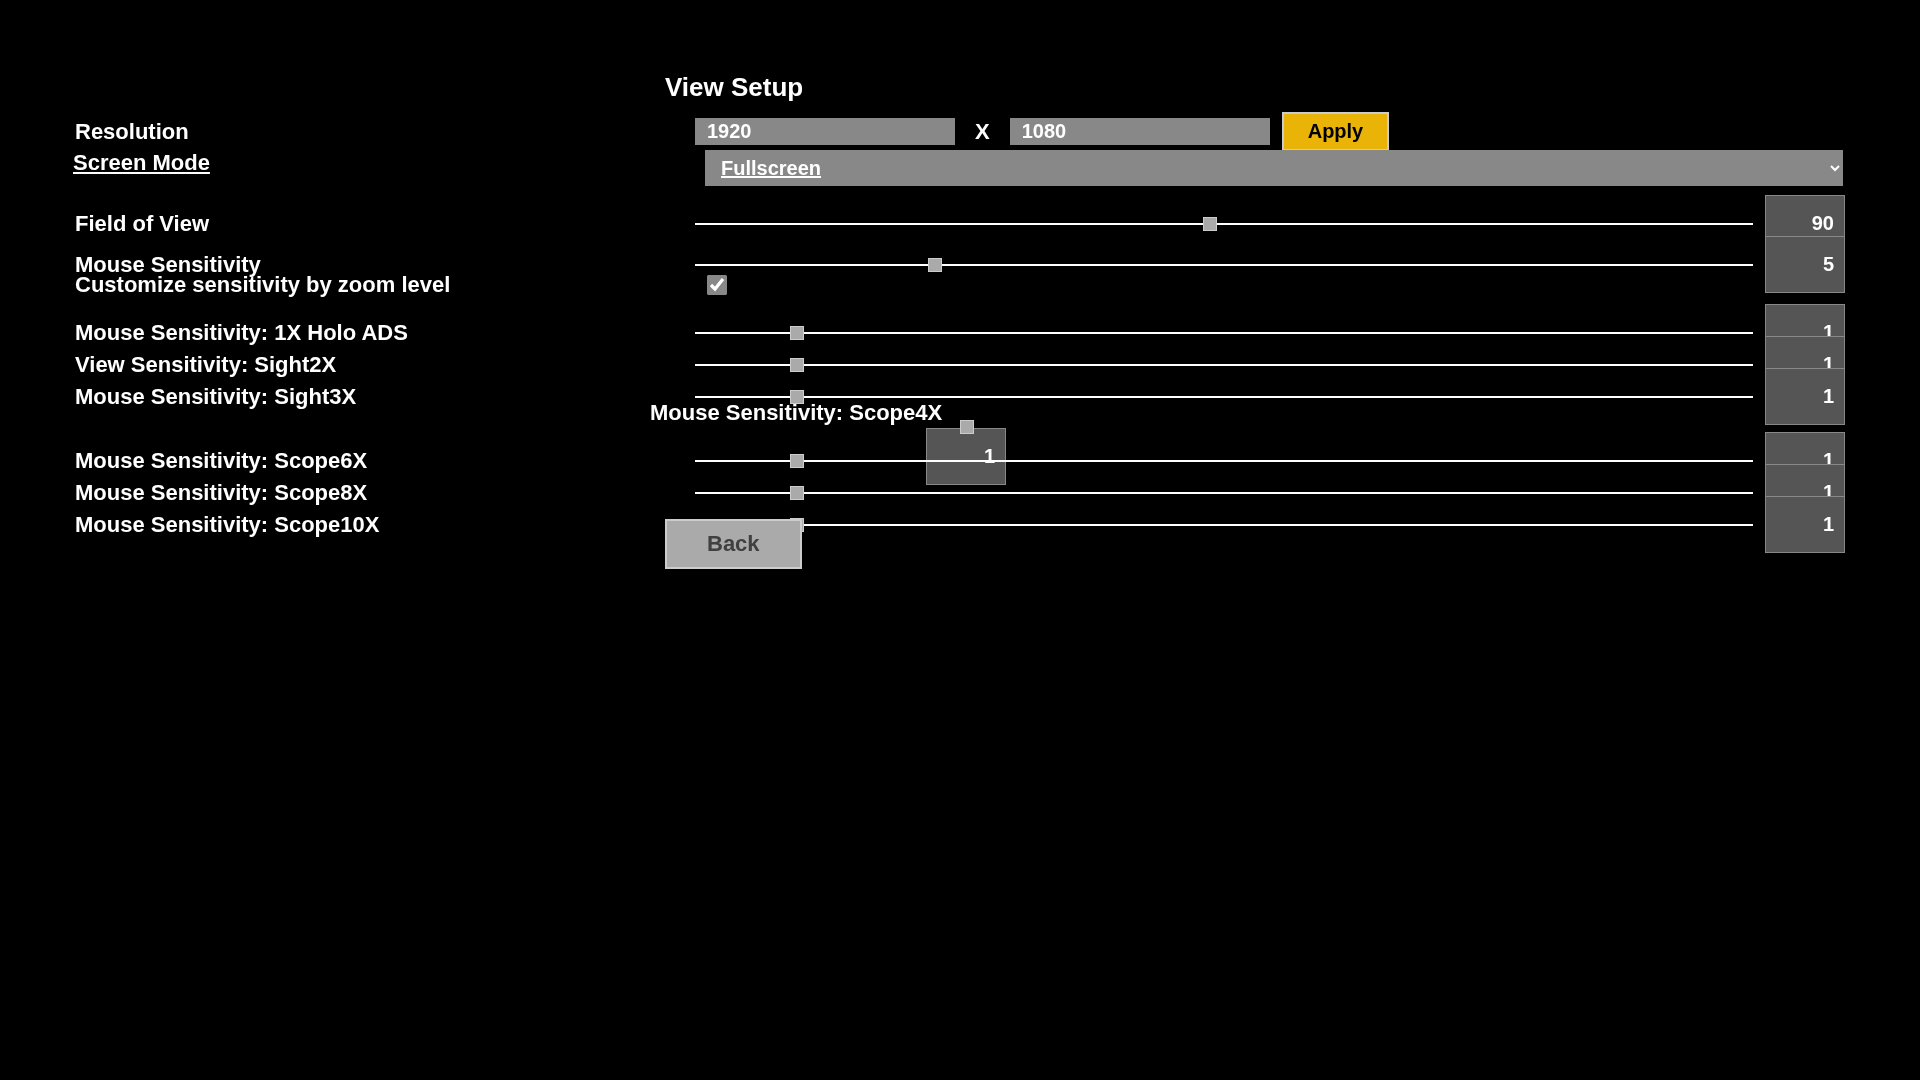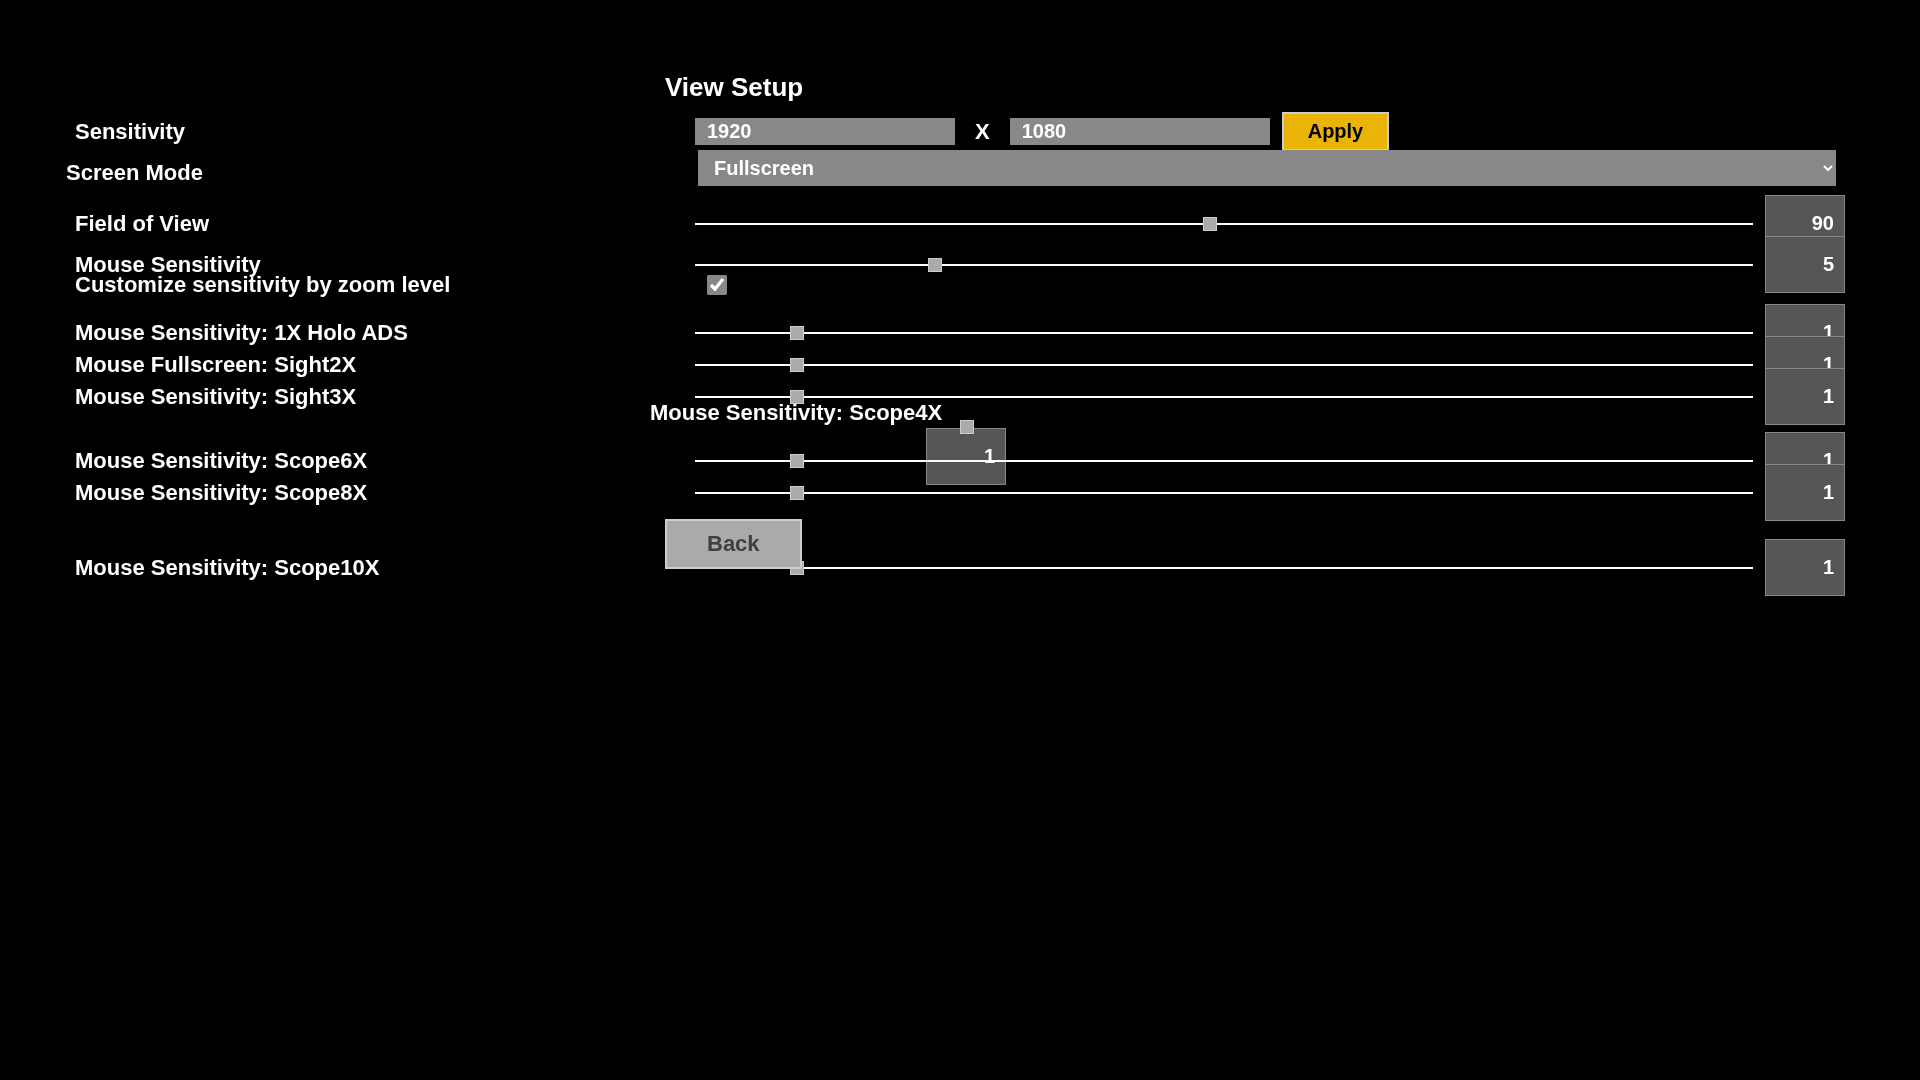--- a/index.html
+++ b/index.html
@@ -56,24 +56,25 @@
       font-size: 20px;
       font-weight: bold;
       padding: 6px 24px;
       cursor: pointer;
       margin-left: 12px;
     }
     
     .screenmode-row {
       position: absolute;
       top: 150px;
-      left: 66px;
-      display: flex;
-      align-items: flex-end;
-      width: 1770px;
+      left: 73px;
+      display: flex;
+      align-items: flex-start;
+      width: 1770px;
+      text-decoration: underline;
     }
     .screenmode-label {
       font-size: 22px;
       font-weight: bold;
       width: 620px;
     }
     .screenmode-select {
       background: #888;
       border: none;
       color: #fff;
@@ -169,21 +170,21 @@
       cursor: pointer;
       min-width: 130px;
     }
   </style>
 </head>
 <body>
 
 <div class="view-setup-title">View Setup</div>
 
 <div class="resolution-row">
-  <div class="res-label">Sensitivity</div>
+  <div class="res-label">Resolution</div>
   <input class="res-input" type="text" value="1920" style="">
   <span class="res-x">X</span>
   <input class="res-input" type="text" value="1080" style="">
   <button class="apply-btn">Apply</button>
 </div>
 
 <div class="screenmode-row">
   <div class="screenmode-label">Screen Mode</div>
   <select class="screenmode-select">
     <option>Fullscreen</option>
@@ -221,21 +222,21 @@
     <div class="slider-row" style="top: 304px;">
       <div class="slider-label">Mouse Sensitivity: 1X Holo ADS</div>
       <div class="slider-track-container">
         <div class="slider-track">
           <div class="slider-thumb" style="left: 9%;"></div>
         </div>
       </div>
       <div class="slider-value">1</div>
     </div>
     <div class="slider-row" style="top: 336px;">
-      <div class="slider-label">Mouse Fullscreen: Sight2X</div>
+      <div class="slider-label">View Sensitivity: Sight2X</div>
       <div class="slider-track-container">
         <div class="slider-track">
           <div class="slider-thumb" style="left: 9%;"></div>
         </div>
       </div>
       <div class="slider-value">1</div>
     </div>
     <div class="slider-row" style="top: 368px;">
       <div class="slider-label">Mouse Sensitivity: Sight3X</div>
       <div class="slider-track-container">
@@ -265,21 +266,21 @@
     </div>
     <div class="slider-row" style="top: 464px;">
       <div class="slider-label">Mouse Sensitivity: Scope8X</div>
       <div class="slider-track-container">
         <div class="slider-track">
           <div class="slider-thumb" style="left: 9%;"></div>
         </div>
       </div>
       <div class="slider-value">1</div>
     </div>
-    <div class="slider-row" style="top: 496px; margin-top: 43px;">
+    <div class="slider-row" style="top: 496px;">
       <div class="slider-label">Mouse Sensitivity: Scope10X</div>
       <div class="slider-track-container">
         <div class="slider-track">
           <div class="slider-thumb" style="left: 9%;"></div>
         </div>
       </div>
       <div class="slider-value">1</div>
     </div>
   </div>
 

